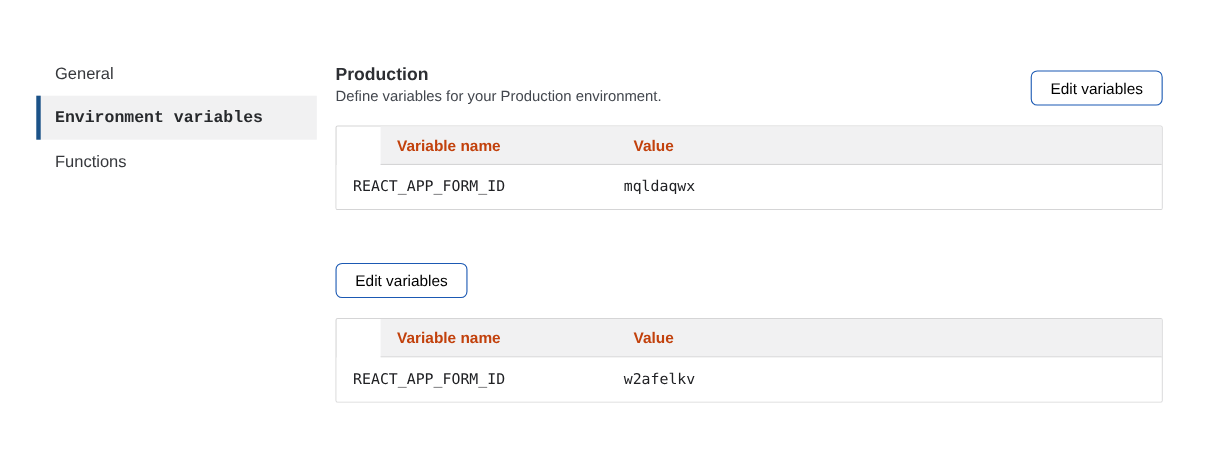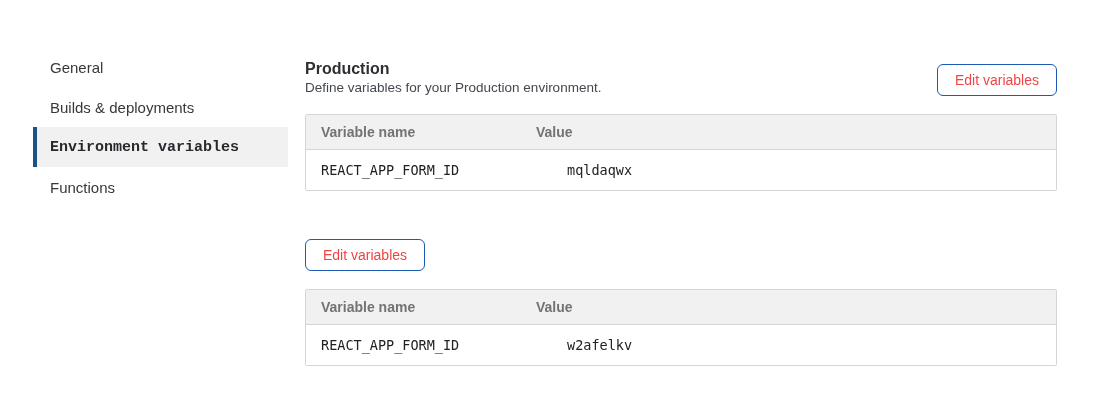--- a/index.html
+++ b/index.html
@@ -62,21 +62,21 @@
     line-height: 17px;
     color: #43474e;
   }
   .btn-outline {
     height: 32px;
     margin-top: 14px;
     padding: 0 17px;
     background: #ffffff;
     border: 1px solid #1b59b3;
     border-radius: 6px;
-    color: #ef4444;
+    color: #000000;
     font-family: "Liberation Sans", sans-serif;
     font-size: 14px;
     cursor: pointer;
     white-space: nowrap;
     flex-shrink: 0;
   }
 
   
   .var-table {
     margin-top: 18px;
@@ -85,21 +85,22 @@
     background: #fff;
   }
   .t-head {
     display: flex;
     align-items: center;
     height: 35px;
     background: #f1f1f2;
     border-bottom: 1px solid #d5d5d6;
     font-size: 14px;
     font-weight: 600;
-    color: #737373;
+    color: #c2410c;
+    margin-left: 40px;
   }
   .t-row {
     display: flex;
     align-items: center;
     height: 40px;
     background: #ffffff;
     gap: 31px;
   }
   .col-name {
     width: 230px;
@@ -114,23 +115,20 @@
   }
 </style>
 </head>
 <body>
 
 <div class="page">
 
   <aside class="sidebar">
     <div class="nav-item">
       <span>General</span>
-    </div>
-    <div class="nav-item">
-      <span>Builds &amp; deployments</span>
     </div>
     <div class="nav-item active">
       <span>Environment variables</span>
     </div>
     <div class="nav-item">
       <span>Functions</span>
     </div>
   </aside>
 
   <main class="content">

